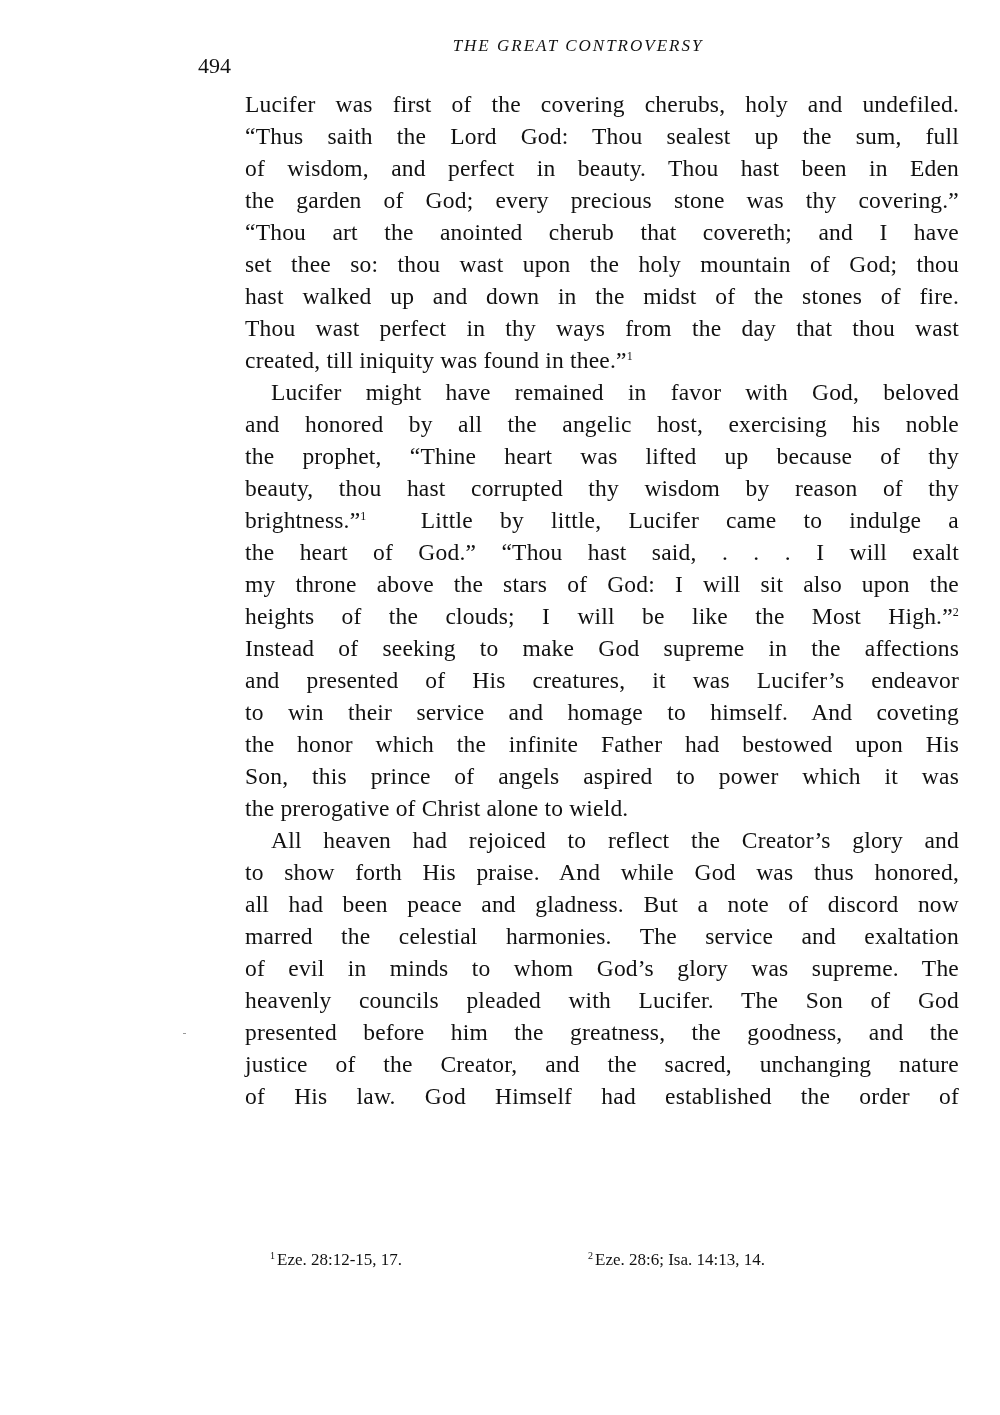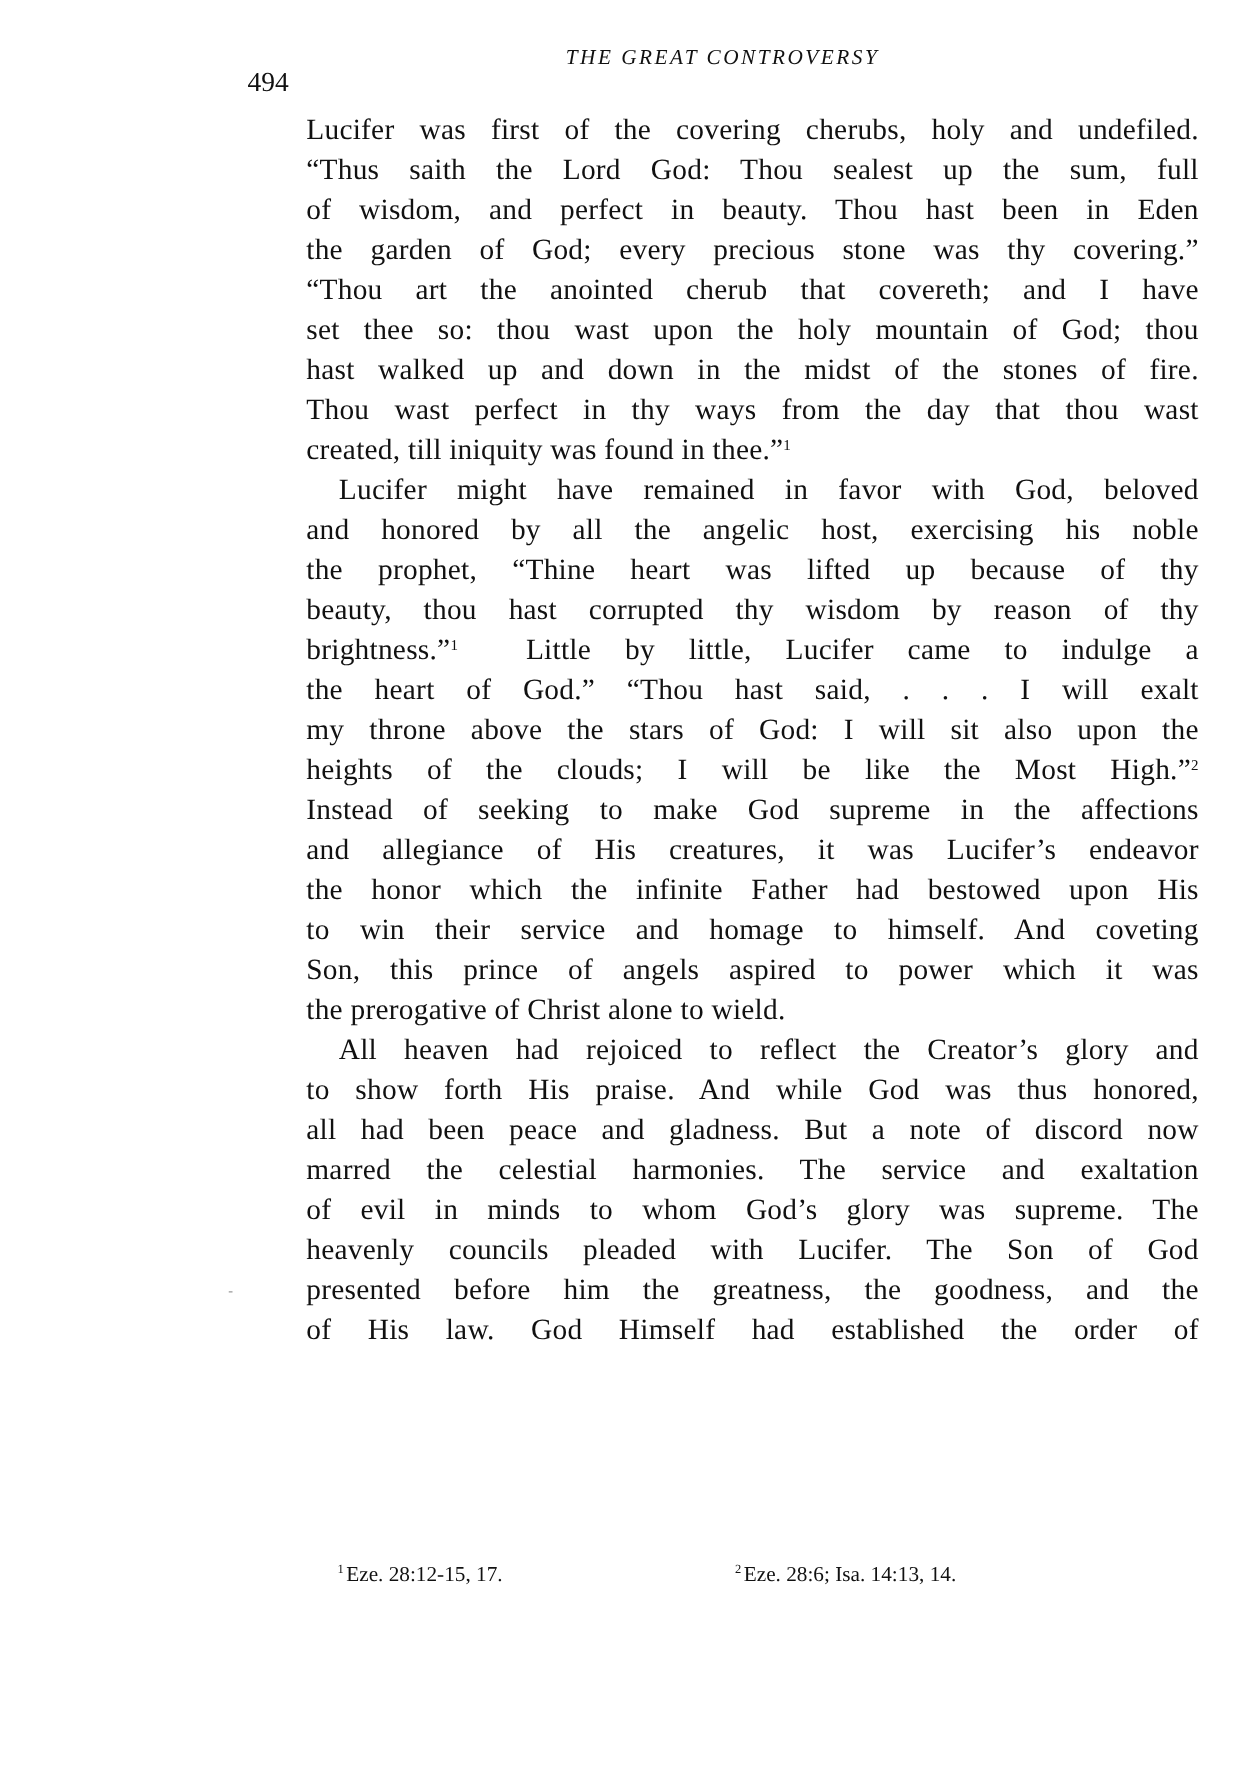--- a/index.html
+++ b/index.html
@@ -50,34 +50,35 @@
       <div>
         <span class="line indent"><span>Lucifer might have remained in favor with God, beloved</span></span>
         <span class="line"><span>and honored by all the angelic host, exercising his noble</span></span>
         <span class="line"><span>the prophet, “Thine heart was lifted up because of thy</span></span>
         <span class="line"><span>beauty, thou hast corrupted thy wisdom by reason of thy</span></span>
         <span class="line"><span>brightness.”</span><sup class="fn">1</sup><span style="white-space: pre;">  Little by little, Lucifer came to indulge a</span></span>
         <span class="line"><span>the heart of God.”  “Thou hast said, . . . I will exalt</span></span>
         <span class="line"><span>my throne above the stars of God: I will sit also upon the</span></span>
         <span class="line"><span>heights of the clouds; I will be like the Most High.”</span><sup class="fn">2</sup></span>
         <span class="line"><span>Instead of seeking to make God supreme in the affections</span></span>
-        <span class="line"><span>and allegiance of His creatures, it was Lucifer’s endeavor</span></span>
+        <span class="line"><span>and presented of His creatures, it was Lucifer’s endeavor</span></span>
+        <span class="line"><span>to win their service and homage to himself.  And coveting</span></span>
         <span class="line"><span>the honor which the infinite Father had bestowed upon His</span></span>
-        <span class="line"><span>to win their service and homage to himself.  And coveting</span></span>
         <span class="line"><span>Son, this prince of angels aspired to power which it was</span></span>
         <span class="line last"><span>the prerogative of Christ alone to wield.</span></span>
       </div>
       <div>
         <span class="line indent"><span>All heaven had rejoiced to reflect the Creator’s glory and</span></span>
         <span class="line"><span>to show forth His praise.  And while God was thus honored,</span></span>
         <span class="line"><span>all had been peace and gladness.  But a note of discord now</span></span>
         <span class="line"><span>marred the celestial harmonies.  The service and exaltation</span></span>
         <span class="line"><span>of evil in minds to whom God’s glory was supreme.  The</span></span>
         <span class="line"><span>heavenly councils pleaded with Lucifer.  The Son of God</span></span>
         <span class="line"><span>presented before him the greatness, the goodness, and the</span></span>
+        <span class="line"><span>justice of the Creator, and the sacred, unchanging nature</span></span>
         <span class="line"><span>of His law.  God Himself had established the order of</span></span>
       </div>
     </div>
 
   <div class="stray-mark"></div>
 
   <div class="footnotes">
     <span class="footnote f1"><sup>1</sup><span>Eze. 28:12-15, 17.</span></span>
     <span class="footnote f2"><sup>2</sup><span>Eze. 28:6; Isa. 14:13, 14.</span></span>
   </div>

